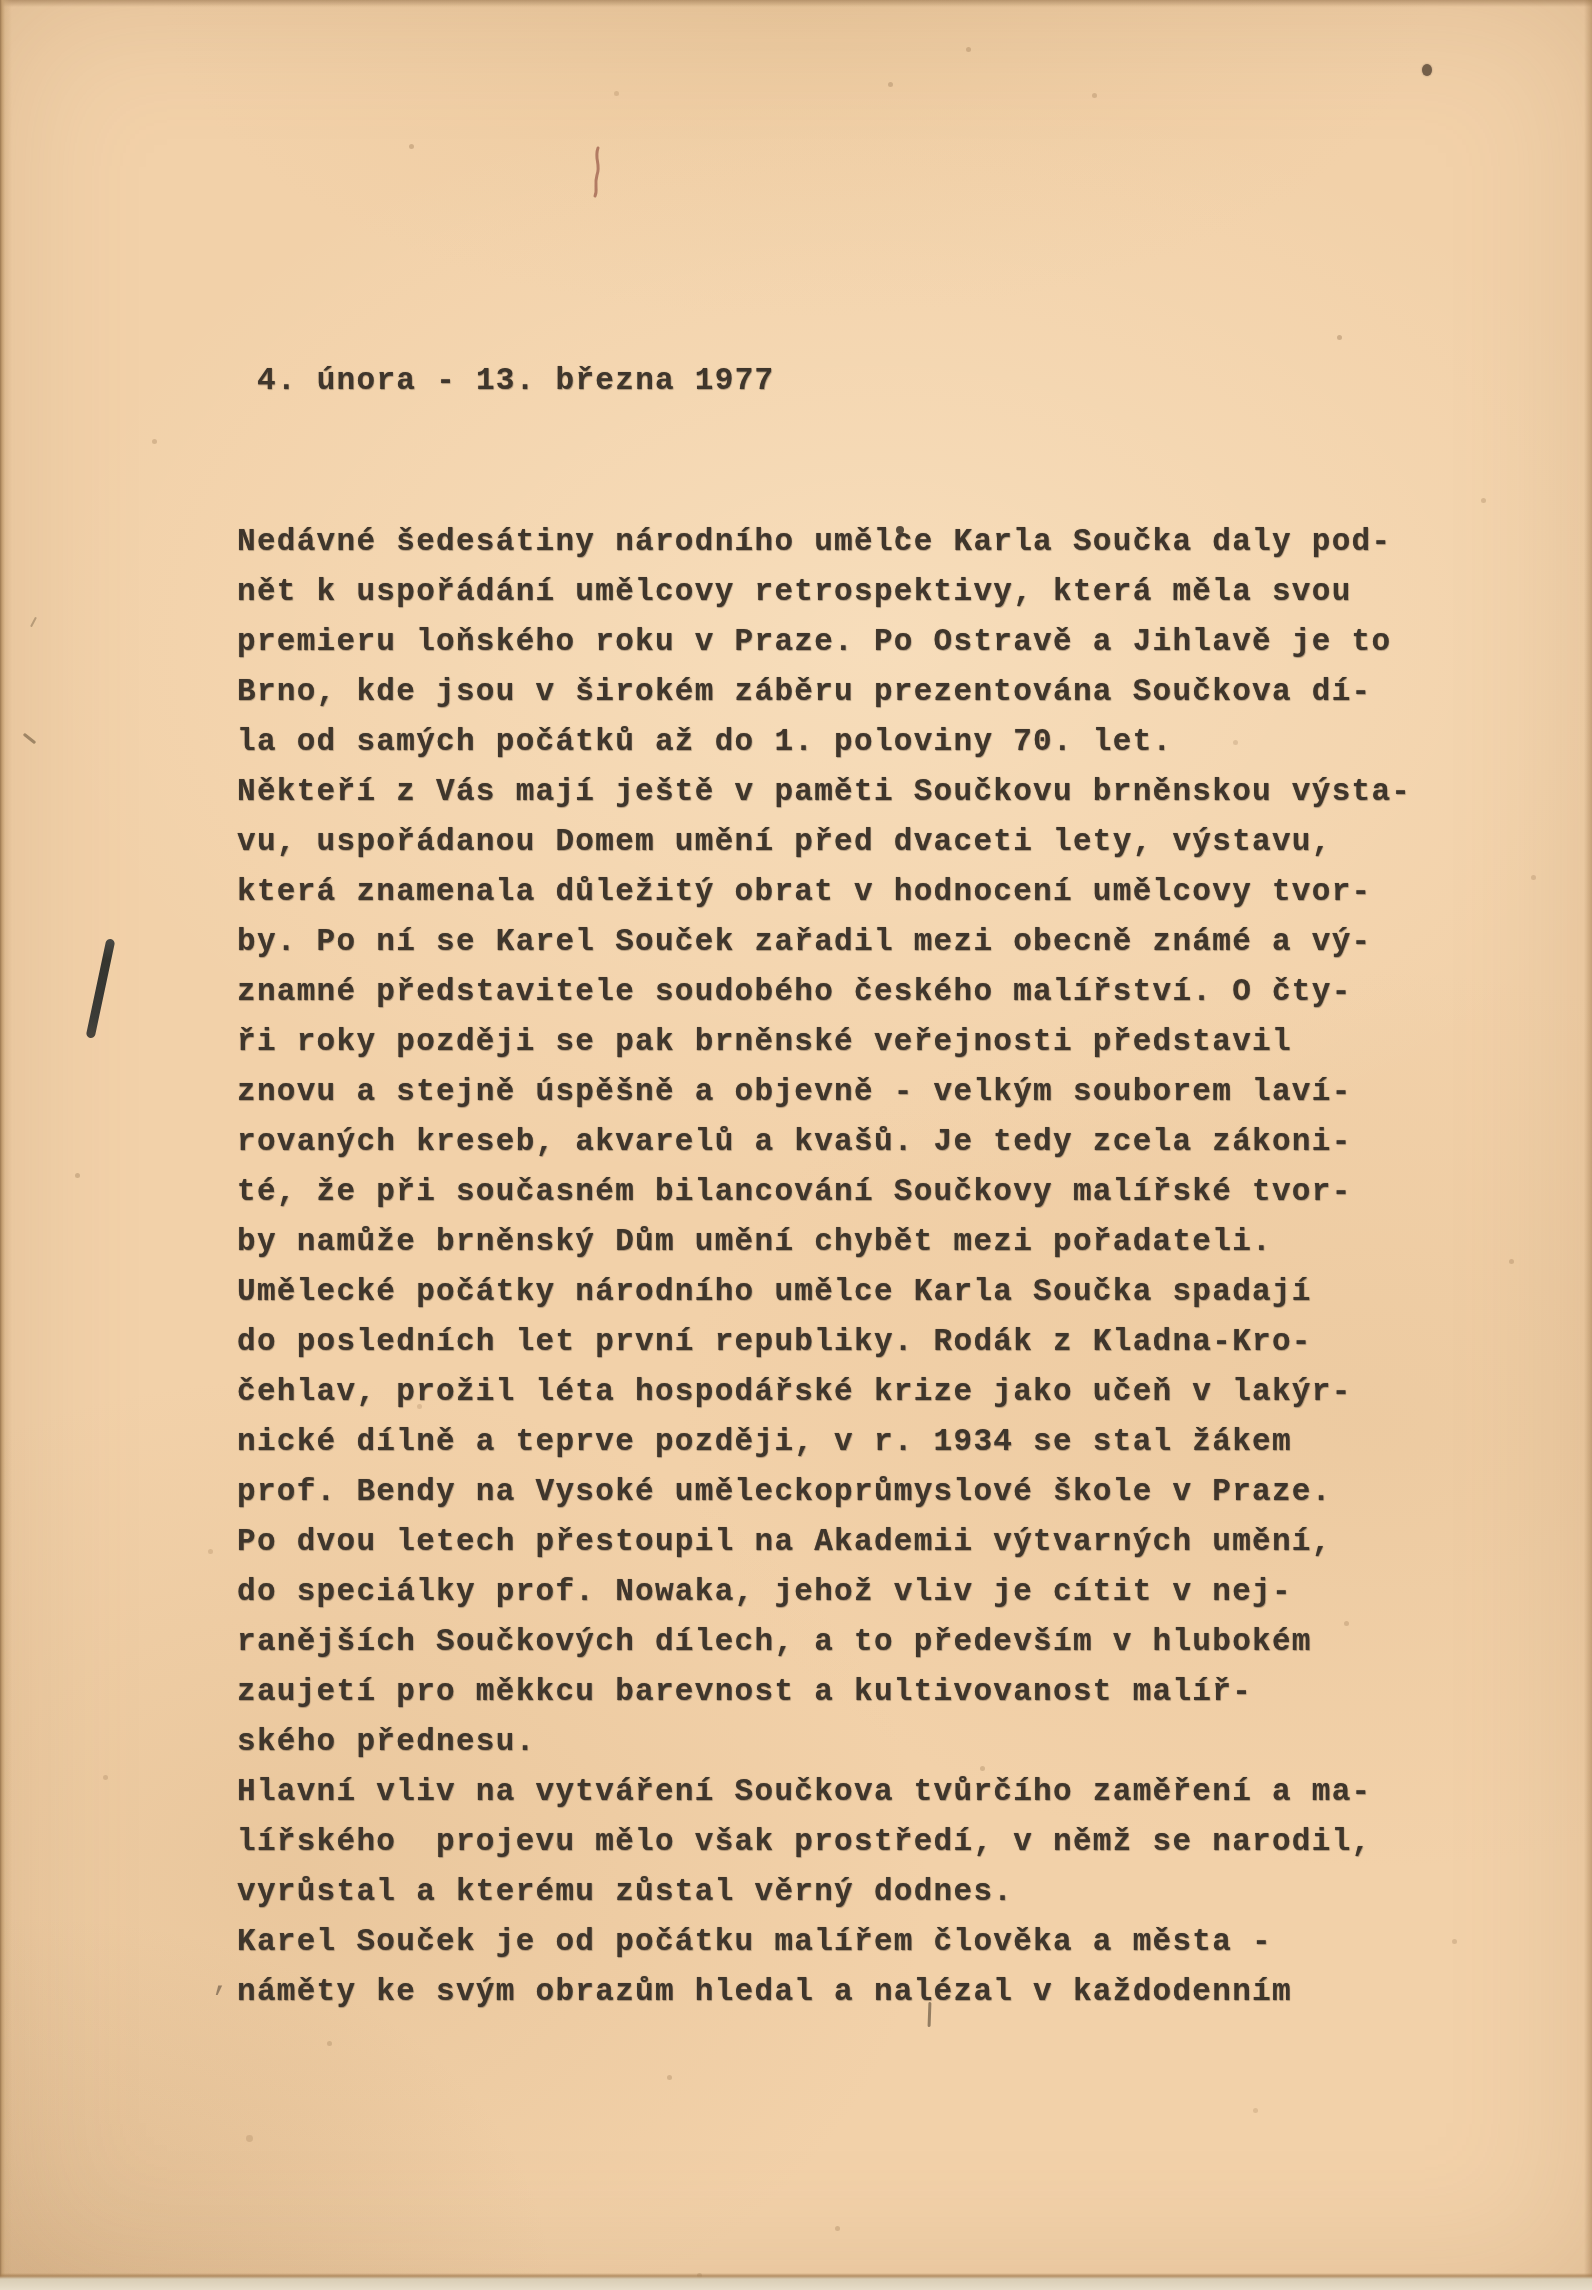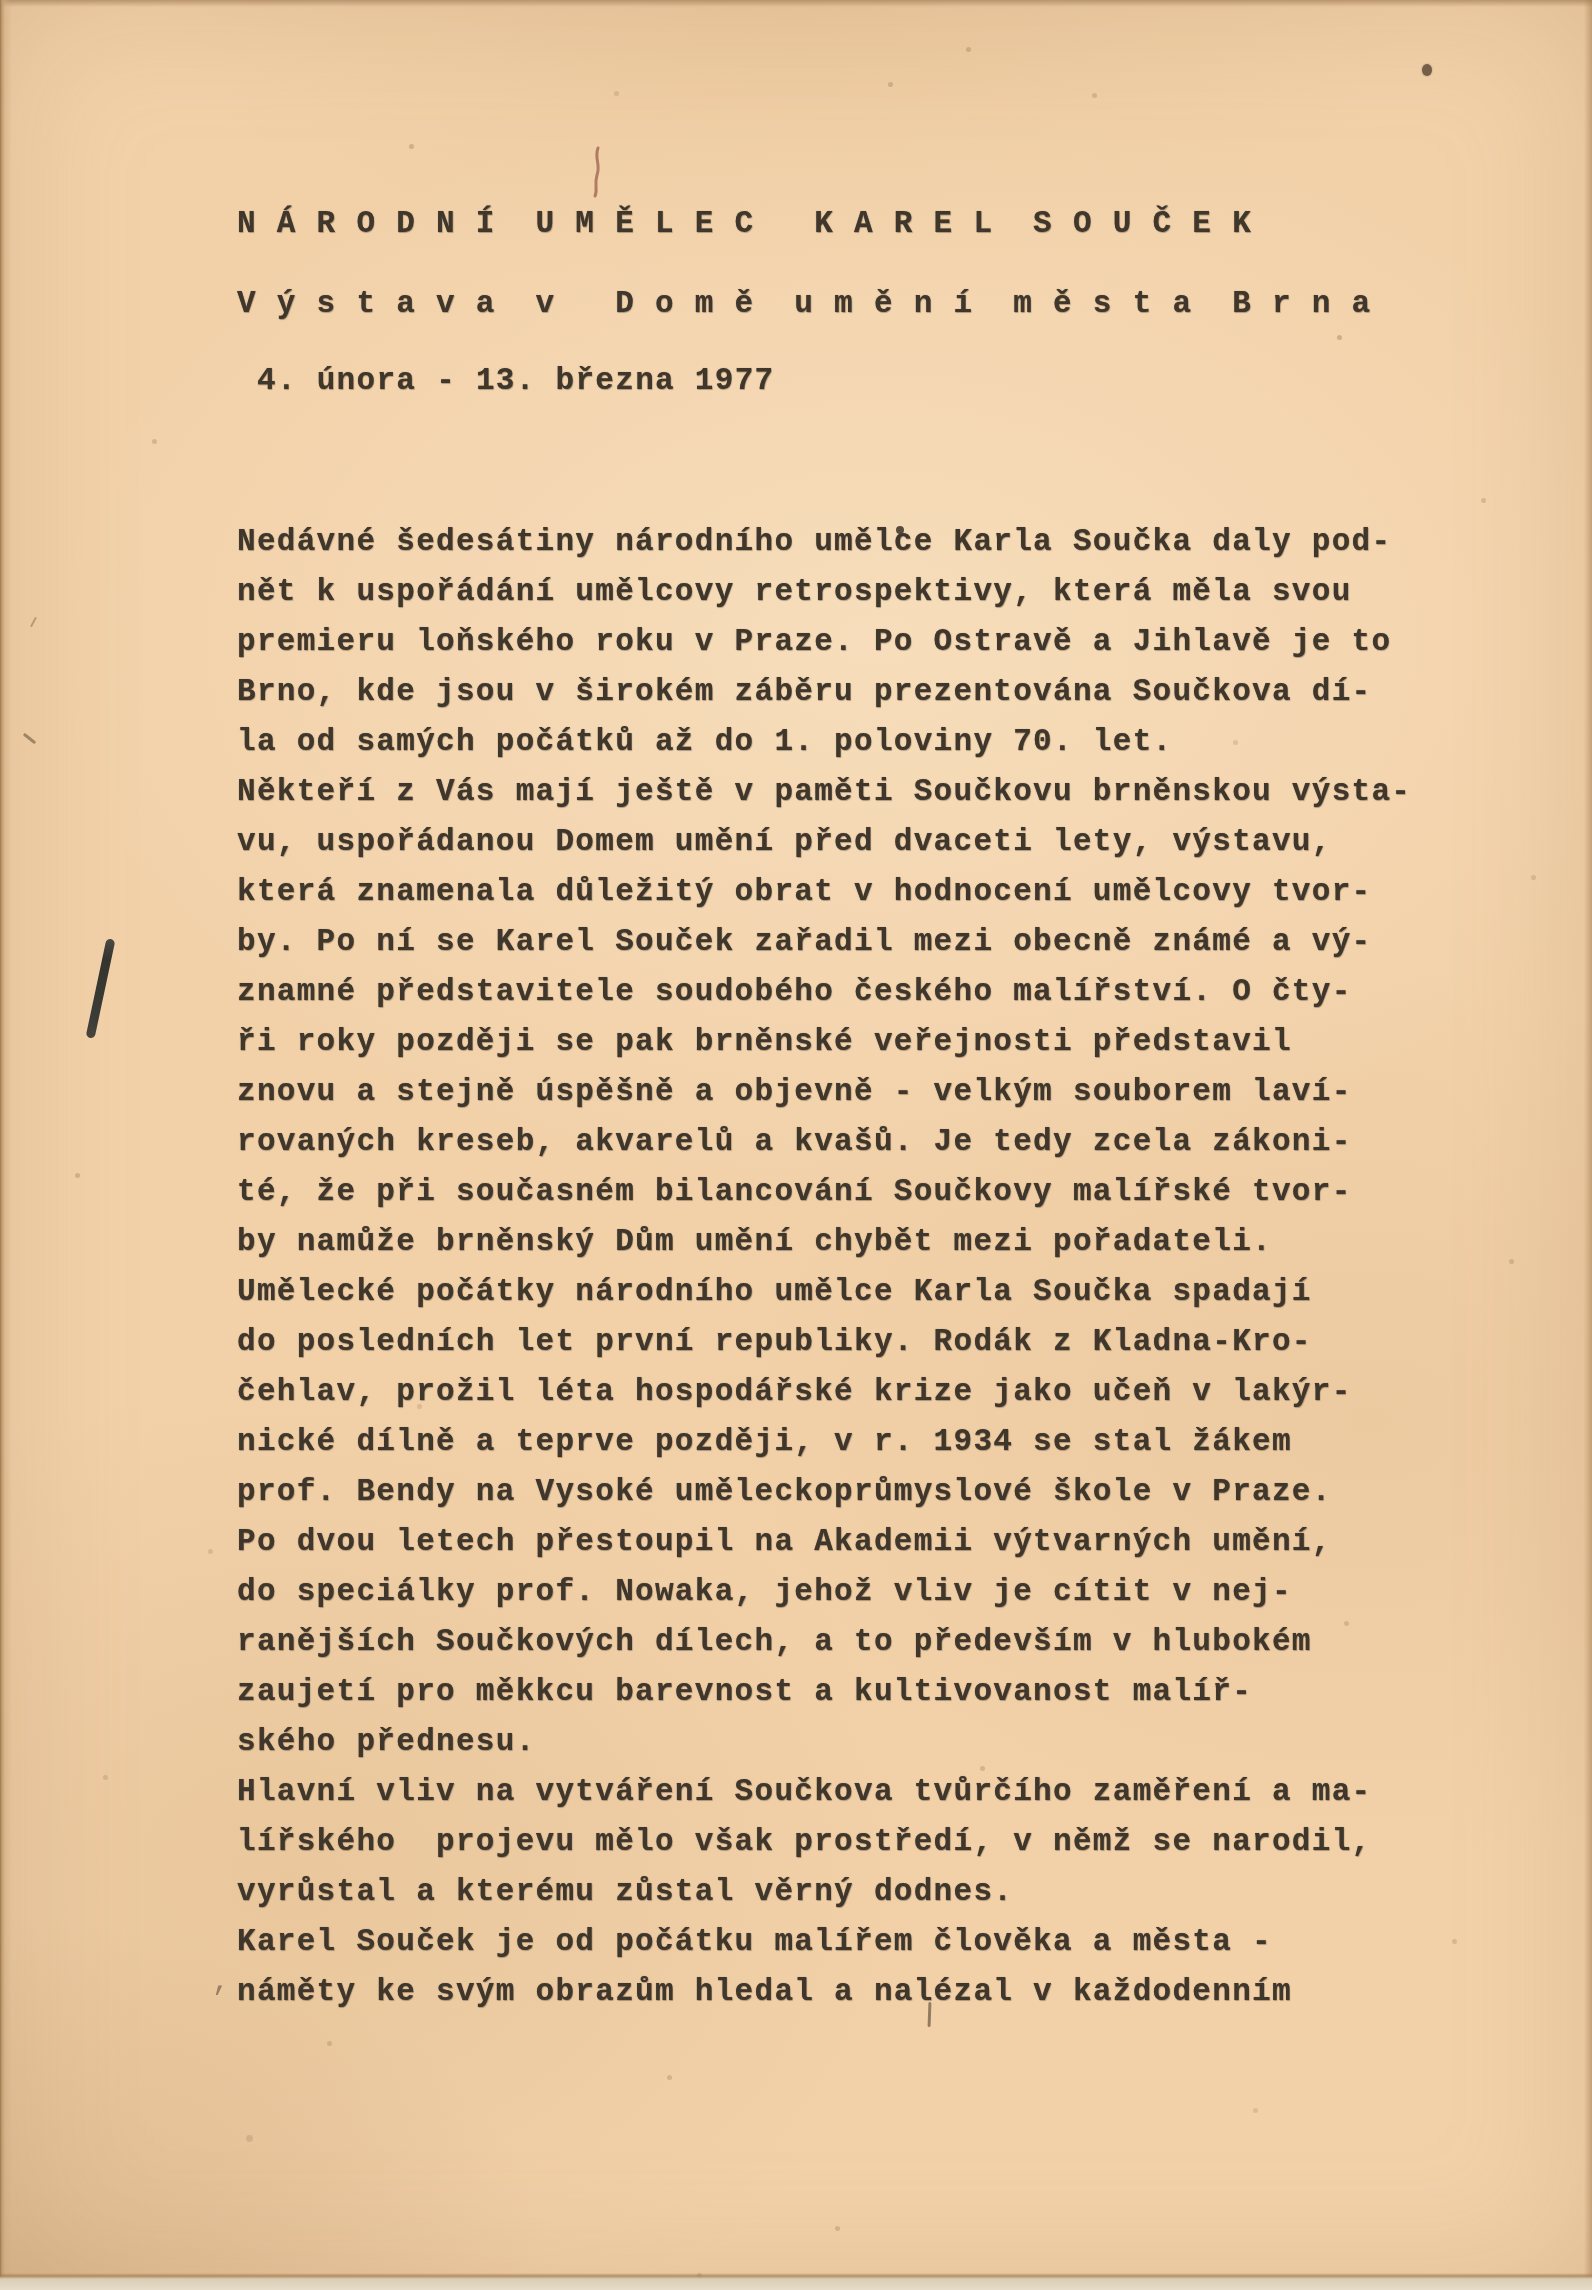--- a/index.html
+++ b/index.html
@@ -119,23 +119,21 @@
       889px 83px 0 1px rgba(150,118,82,0.35),
       967px 48px 0 1px rgba(158,124,86,0.38),
       698px 2274px 0 1px rgba(150,118,82,0.30);
   }
 </style>
 </head>
 <body>
 
 <div class="paper">
 
-  <div class="ttext hline" style="left:237px; top:204px;">N Á R O D N Í  U M Ě L E C   K A R E L  S O U Č E K</div>
 
-  <div class="ttext hline" style="left:237px; top:284px;">V ý s t a v a  v   D o m ě  u m ě n í  m ě s t a  B r n a</div>
 
   <div class="ttext hline" style="left:237px; top:361px;margin-left:20px;">4. února - 13. března 1977</div>
 
   <div class="ttext bodyblock" style="left:237px; top:517px;"><div class="tline">Nedávné šedesátiny národního umělce Karla Součka daly pod-</div><div class="tline">nět k uspořádání umělcovy retrospektivy, která měla svou</div><div class="tline">premieru loňského roku v Praze. Po Ostravě a Jihlavě je to</div><div class="tline">Brno, kde jsou v širokém záběru prezentována Součkova dí-</div><div class="tline">la od samých počátků až do 1. poloviny 70. let.</div><div class="tline">Někteří z Vás mají ještě v paměti Součkovu brněnskou výsta-</div><div class="tline">vu, uspořádanou Domem umění před dvaceti lety, výstavu,</div><div class="tline">která znamenala důležitý obrat v hodnocení umělcovy tvor-</div><div class="tline">by. Po ní se Karel Souček zařadil mezi obecně známé a vý-</div><div class="tline">znamné představitele soudobého českého malířství. O čty-</div><div class="tline">ři roky později se pak brněnské veřejnosti představil</div><div class="tline">znovu a stejně úspěšně a objevně - velkým souborem laví-</div><div class="tline">rovaných kreseb, akvarelů a kvašů. Je tedy zcela zákoni-</div><div class="tline">té, že při současném bilancování Součkovy malířské tvor-</div><div class="tline">by namůže brněnský Dům umění chybět mezi pořadateli.</div><div class="tline">Umělecké počátky národního umělce Karla Součka spadají</div><div class="tline">do posledních let první republiky. Rodák z Kladna-Kro-</div><div class="tline">čehlav, prožil léta hospodářské krize jako učeň v lakýr-</div><div class="tline">nické dílně a teprve později, v r. 1934 se stal žákem</div><div class="tline">prof. Bendy na Vysoké uměleckoprůmyslové škole v Praze.</div><div class="tline">Po dvou letech přestoupil na Akademii výtvarných umění,</div><div class="tline">do speciálky prof. Nowaka, jehož vliv je cítit v nej-</div><div class="tline">ranějších Součkových dílech, a to především v hlubokém</div><div class="tline">zaujetí pro měkkcu barevnost a kultivovanost malíř-</div><div class="tline">ského přednesu.</div><div class="tline">Hlavní vliv na vytváření Součkova tvůrčího zaměření a ma-</div><div class="tline">lířského  projevu mělo však prostředí, v němž se narodil,</div><div class="tline">vyrůstal a kterému zůstal věrný dodnes.</div><div class="tline">Karel Souček je od počátku malířem člověka a města -</div><div class="tline">náměty ke svým obrazům hledal a nalézal v každodenním</div></div>
 
   <div class="mark pen-stroke"></div>
 
   <svg class="mark" style="left:589px; top:145px;" width="16" height="54" viewBox="0 0 16 54">
     <path d="M9,3 C5,14 12,19 8,30 C5,40 9,45 6,51" stroke="#9a5a48" fill="none" stroke-width="3" stroke-linecap="round" opacity="0.72"></path>
   </svg>

